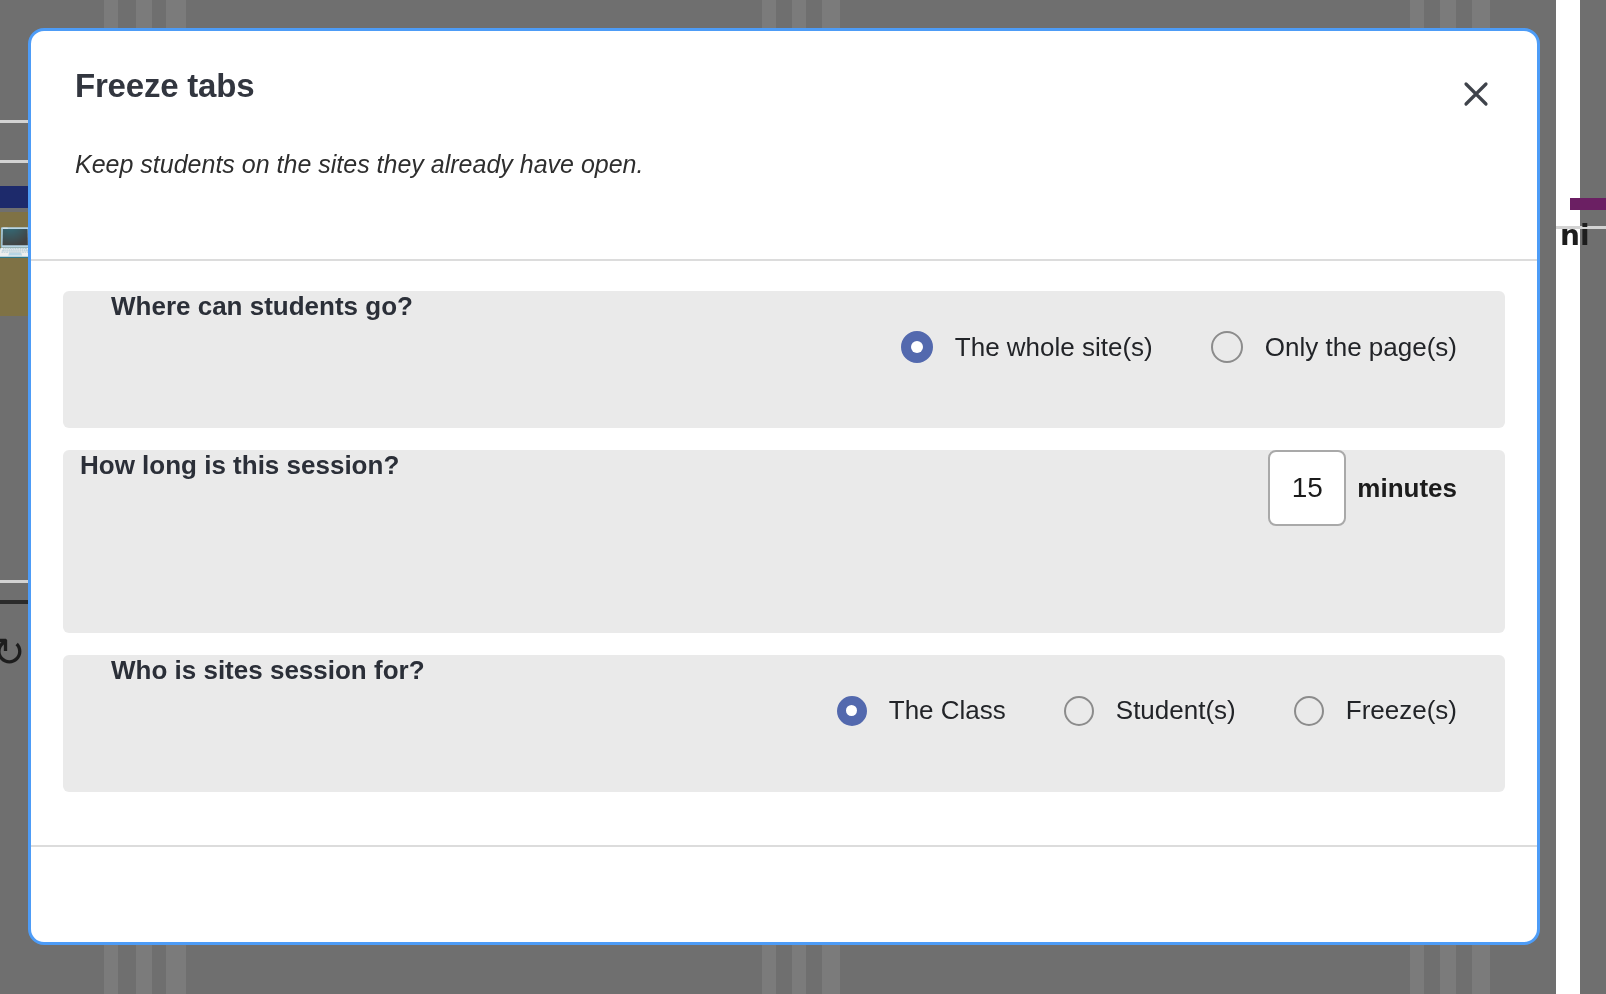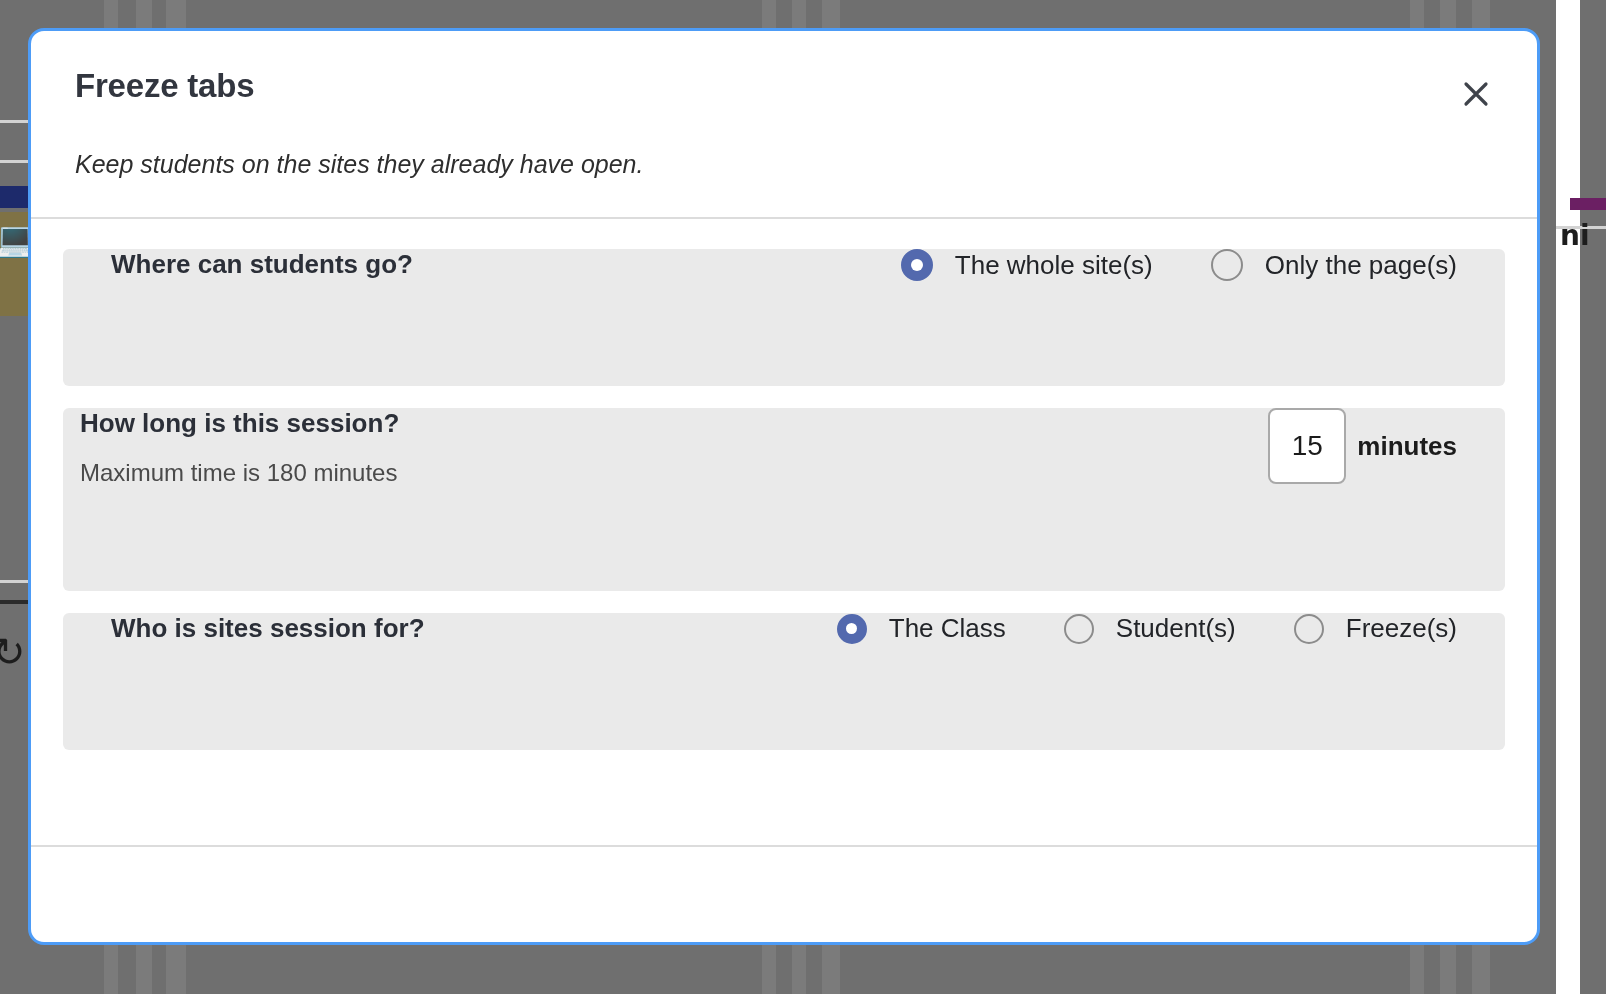--- a/index.html
+++ b/index.html
@@ -44,21 +44,21 @@
     height: 917px;
     background: #ffffff;
     border: 3px solid #4d9cf7;
     border-radius: 16px;
     overflow: hidden;
   }
 
   #modal-header {
     position: relative;
     padding: 36px 32px 0 44px;
-    height: 186px;
+    height: 228px;
   }
   #modal-title {
     font-size: 33px;
     font-weight: bold;
     color: #32363f;
     letter-spacing: -0.2px;
   }
   #modal-subtitle {
     font-size: 25px;
     color: #2e2e2e;
@@ -110,21 +110,21 @@
     color: #2b2f38;
   }
   .section-sub {
     font-size: 24px;
     color: #4a4a4a;
     margin-top: 20px;
     font-weight: normal;
   }
 
   
-  .radio-group { display: flex; align-items: center; }
+  .radio-group { display: flex; align-items: center; margin-top: 40px; }
   .radio-opt {
     display: flex;
     align-items: center;
     cursor: pointer;
     margin-left: 58px;
   }
   .radio-opt:first-child { margin-left: 0; }
   .radio-dot {
     width: 32px;
     height: 32px;
@@ -275,21 +275,20 @@
         <label class="radio-opt">
           <span class="radio-dot"></span>
           <span class="radio-label">Only the page(s)</span>
         </label>
       </div>
     </div>
 
     <div class="section extra">
       <div class="section-label-wrap">
         <div class="section-label">How long is this session?</div>
-        <div class="section-sub">Maximum time is 180 minutes</div>
       </div>
       <div class="duration-wrap">
         <input id="minutes-input" type="text" value="15" style="">
         <span id="minutes-unit">minutes</span>
       </div>
     </div>
 
     <div class="section tall">
       <div class="section-label-wrap">
         <div class="section-label">Who is sites session for?</div>

